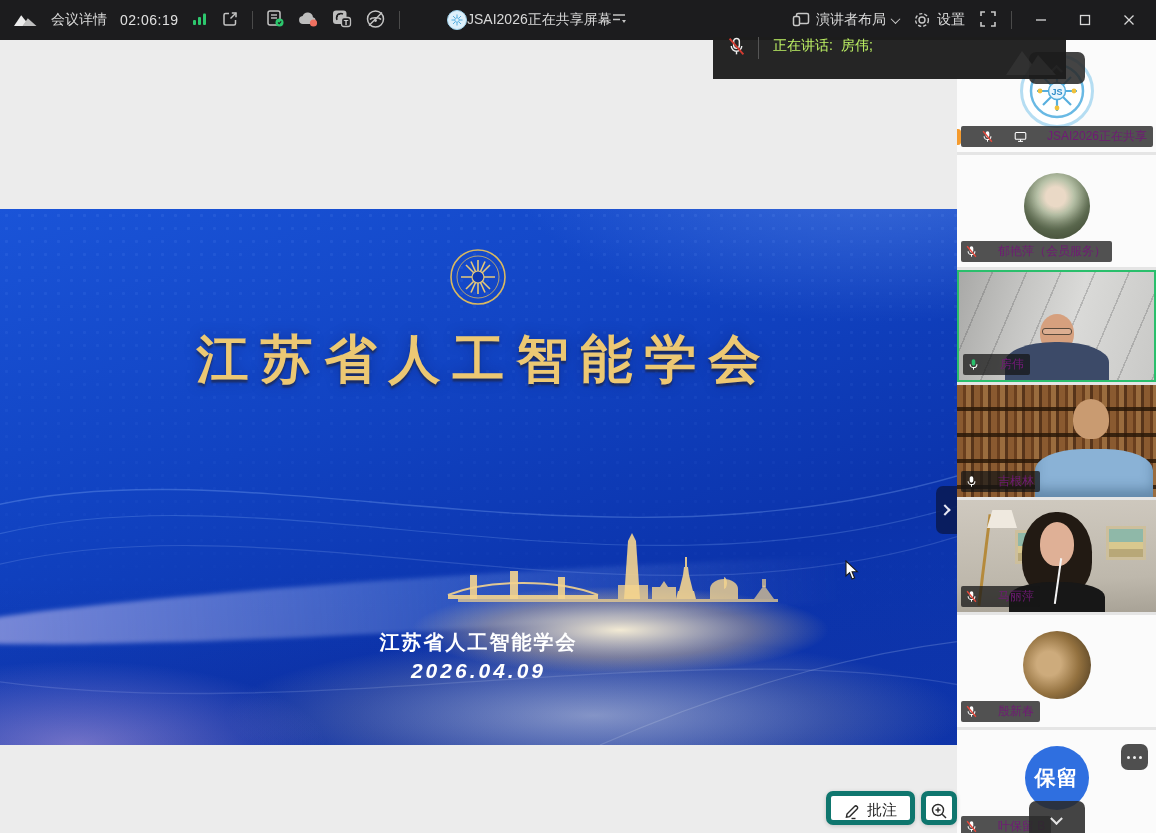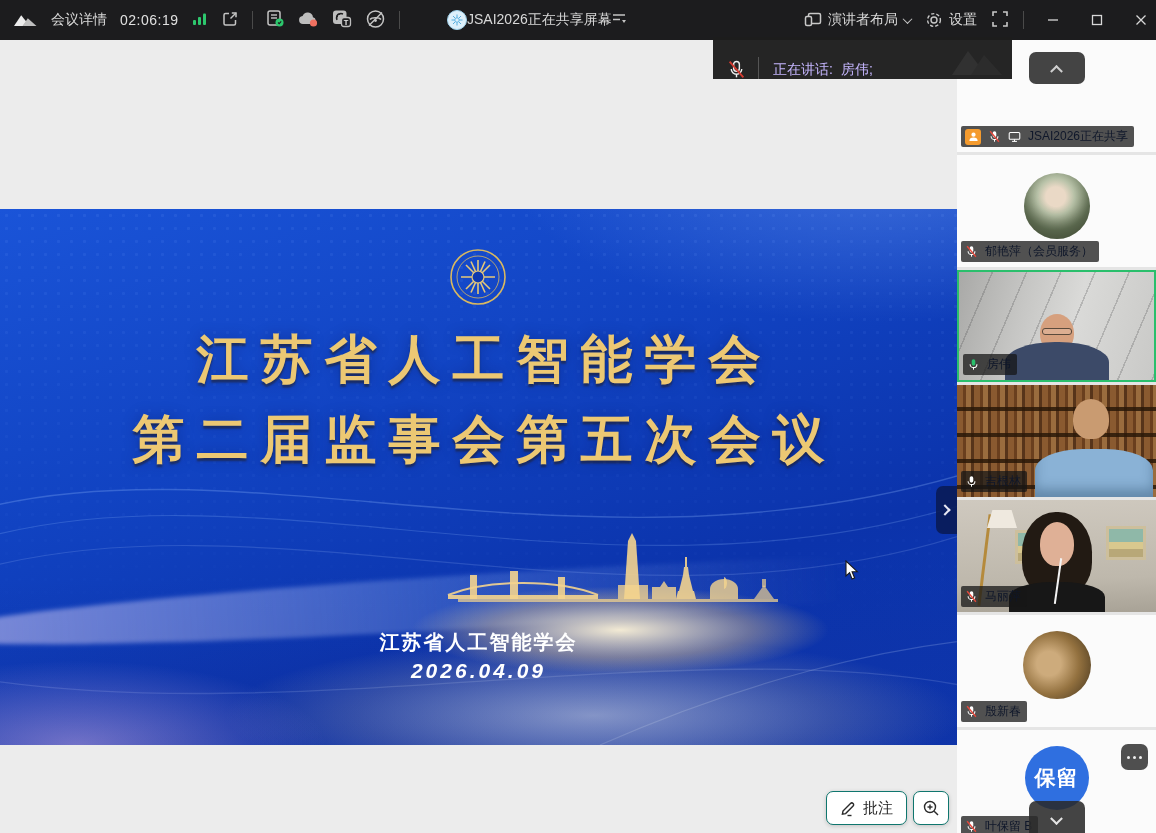--- a/index.html
+++ b/index.html
@@ -10,36 +10,36 @@
     -webkit-font-smoothing:antialiased;
   }
   
   .titlebar {
     position:absolute; top:0; left:0; width:1156px; height:40px;
     background:#1c1c1e; display:flex; align-items:center; color:#d8d8d8;
     font-size:14px; z-index:30;
   }
   .tb-left { display:flex; align-items:center; gap:13px; padding-left:13px; }
   .tb-center { display:flex; align-items:center; position:absolute; left:447px; height:40px; }
-  .tb-right { display:flex; align-items:center; gap:14px; margin-left:auto; }
+  .tb-right { display:flex; align-items:center; gap:14px; margin-left:auto; padding-right:12px; }
   .tb-item { display:flex; align-items:center; gap:6px; cursor:default; }
   .tb-divider { width:1px; height:18px; background:#4a4a4a; }
   .timer { color:#e0e0e0; letter-spacing:0.5px; }
   .mini-avatar {
     width:20px; height:20px; border-radius:50%; background:#ddf0fb;
     display:flex; align-items:center; justify-content:center; overflow:hidden;
     border:1px solid #9fd2ec;
   }
   .caret-down { width:7px; height:7px; border-right:1.5px solid #c8c8c8; border-bottom:1.5px solid #c8c8c8; transform:rotate(45deg) translate(-1px,-1px); }
   .win-btn { width:30px; height:26px; display:flex; align-items:center; justify-content:center; }
   
   .toast {
-    position:absolute; left:713px; top:37px; width:299px; height:42px;
-    background:rgba(28,28,28,0.96); z-index:40; display:flex; align-items:flex-end;
-    color:#c4b5fd; font-size:14px; overflow:hidden;
+    position:absolute; left:713px; top:37px; width:353px; height:42px;
+    background:rgba(28,28,28,0.96); z-index:40; display:flex; align-items:flex-start;
+    color:#bef264; font-size:14px; overflow:hidden;
   }
   .toast .mic-wrap { padding:0 12px 0 14px; display:flex; align-items:center; }
   .toast .t-div { width:1px; height:22px; background:#555; margin-right:14px; }
   .toast-mark { position:absolute; right:6px; top:4px; opacity:0.55; }
   
   .main { position:absolute; left:0; top:40px; width:957px; height:793px; background:#ececec; }
   .slide {
     position:absolute; left:0; top:169px; width:957px; height:536px; overflow:hidden;
     background:linear-gradient(162deg,#1a54d8 0%, #1143c2 38%, #0b33ab 70%, #0d38b2 100%);
   }
@@ -87,36 +87,36 @@
   .slide-expand-tab {
     position:absolute; right:0; top:277px; width:21px; height:48px;
     background:rgba(9,26,84,0.88); border-radius:7px 0 0 7px;
     display:flex; align-items:center; justify-content:center; cursor:pointer;
   }
   .chev-right { width:8px; height:8px; border-top:2px solid #e8e8f4; border-right:2px solid #e8e8f4; transform:rotate(45deg); margin-left:-3px; }
   .cursor { position:absolute; left:845px; top:520px; z-index:25; }
   
   .fab-row { position:absolute; left:826px; top:751px; display:flex; gap:6px; z-index:20; }
   .fab {
-    background:#ffffff; border:1px solid #0f766e; border-radius:7px; height:34px;
-    display:flex; align-items:center; justify-content:center; gap:6px;
+    background:#ffffff; border:5px solid #0f766e; border-radius:7px; height:34px;
+    display:flex; align-items:flex-end; justify-content:center; gap:6px;
     font-size:15px; color:#1f1f1f; box-shadow:0 1px 4px rgba(0,0,0,0.18); cursor:pointer;
   }
   .fab-annotate { padding:0 13px; }
   .fab-zoom { width:36px; }
   
   .sidebar { position:absolute; left:957px; top:40px; width:199px; height:793px; background:#e5e5e5; }
   .tile { position:absolute; left:0; width:199px; height:112px; background:#fbfbfb; overflow:hidden; }
   .tile.video { background:#999; }
   .tile.speaking { border:2px solid #2abf6c; }
   .namebar {
     position:absolute; left:4px; bottom:5px; z-index:5;
     background:rgba(22,22,22,0.74); border-radius:2px;
-    display:flex; align-items:center; gap:7px; padding:2px 6px 2px 4px;
-    color:#0f172a; font-size:12px; white-space:nowrap; max-width:192px;justify-content:flex-end;
+    display:flex; align-items:center; gap:20px; padding:2px 6px 2px 4px;
+    color:#701a75; font-size:12px; white-space:nowrap; max-width:192px;justify-content:flex-end;
   }
   .mic-svg { width:13px; height:13px; flex:none; }
   .host-badge {
     width:16px; height:16px; border-radius:3px; background:#f59b2e; flex:none;
     display:flex; align-items:center; justify-content:center;
   }
   .circle-av { border-radius:50%; position:absolute; left:50%; transform:translateX(-50%); }
   .av-jsai { top:14px; width:74px; height:74px; background:#ffffff; border:3px solid #b5ddf2; display:flex; align-items:center; justify-content:center; }
   .av-yu { top:18px; width:66px; height:66px; background:radial-gradient(circle at 48% 36%, #ead9c6 0 18%, #b8c2a8 34%, #6f7e62 62%, #49523e 100%); box-shadow:inset 0 -16px 14px rgba(40,50,30,0.35); }
   .av-yin { top:16px; width:68px; height:68px; background:radial-gradient(circle at 38% 48%, #cdab7c 0 22%, #93713f 55%, #3d2f1a 100%); }
@@ -334,21 +334,20 @@
               <line x1="18" y1="18" x2="42" y2="42"></line>
               <line x1="42" y1="18" x2="18" y2="42"></line>
               <line x1="23" y1="14.5" x2="37" y2="45.5"></line>
               <line x1="37" y1="14.5" x2="23" y2="45.5"></line>
             </g>
             <circle cx="30" cy="30" r="6" fill="#0e38b0" stroke="#e6c878" stroke-width="1.2"></circle>
           </svg>
       </span>
 
       <div class="slide-title line1">江苏省人工智能学会</div>
-      <div class="slide-title line2">第二届监事会第五次会议</div>
 
       <div class="skyline-glow"></div>
       <svg class="skyline" viewBox="0 0 400 100">
         <g fill="rgba(244,212,142,0.9)">
           <rect x="30" y="68" width="150" height="4"></rect>
           <path d="M30 68 C 70 52, 140 52, 180 68" fill="none" stroke="rgba(244,212,142,0.9)" stroke-width="2"></path>
           <rect x="52" y="48" width="7" height="24"></rect>
             <rect x="92" y="44" width="8" height="28"></rect>
             <rect x="140" y="50" width="7" height="22"></rect>
           <rect x="40" y="72" width="320" height="3" opacity="0.8"></rect>
@@ -398,20 +397,39 @@
             <line x1="8" y1="5.5" x2="8" y2="10.5"></line>
             <line x1="5.5" y1="8" x2="10.5" y2="8"></line>
           </svg>
       </div>
     </div>
   </div>
 
   <div class="sidebar">
 
     <div class="tile" style="top:0">
+      <span class="circle-av av-jsai">
+        <svg width="56" height="56" viewBox="0 0 56 56">
+            <circle cx="28" cy="28" r="26" fill="none" stroke="#69b9e4" stroke-width="2.5"></circle>
+            <g stroke="#56aede" stroke-width="2.2">
+              <line x1="28" y1="8" x2="28" y2="48"></line>
+              <line x1="8" y1="28" x2="48" y2="28"></line>
+              <line x1="14" y1="14" x2="42" y2="42"></line>
+              <line x1="42" y1="14" x2="14" y2="42"></line>
+            </g>
+            <g fill="#f0c23c">
+              <circle cx="28" cy="11" r="2.4"></circle>
+              <circle cx="28" cy="45" r="2.4"></circle>
+              <circle cx="11" cy="28" r="2.4"></circle>
+              <circle cx="45" cy="28" r="2.4"></circle>
+            </g>
+            <circle cx="28" cy="28" r="8.5" fill="#eaf6fd" stroke="#56aede" stroke-width="1.5"></circle>
+            <text x="28" y="32" text-anchor="middle" font-size="9" font-weight="bold" fill="#2e8cc8" font-family="Liberation Sans, sans-serif">JS</text>
+          </svg>
+      </span>
       <div class="collapse-btn">
         <span class="chev-up"></span>
       </div>
       <div class="namebar">
         <span class="host-badge">
           <svg width="11" height="11" viewBox="0 0 12 12">
               <circle cx="6" cy="4" r="2.3" fill="#fff"></circle>
               <path d="M1.5 11 a4.5 3.8 0 0 1 9 0 Z" fill="#fff"></path>
             </svg>
         </span>

